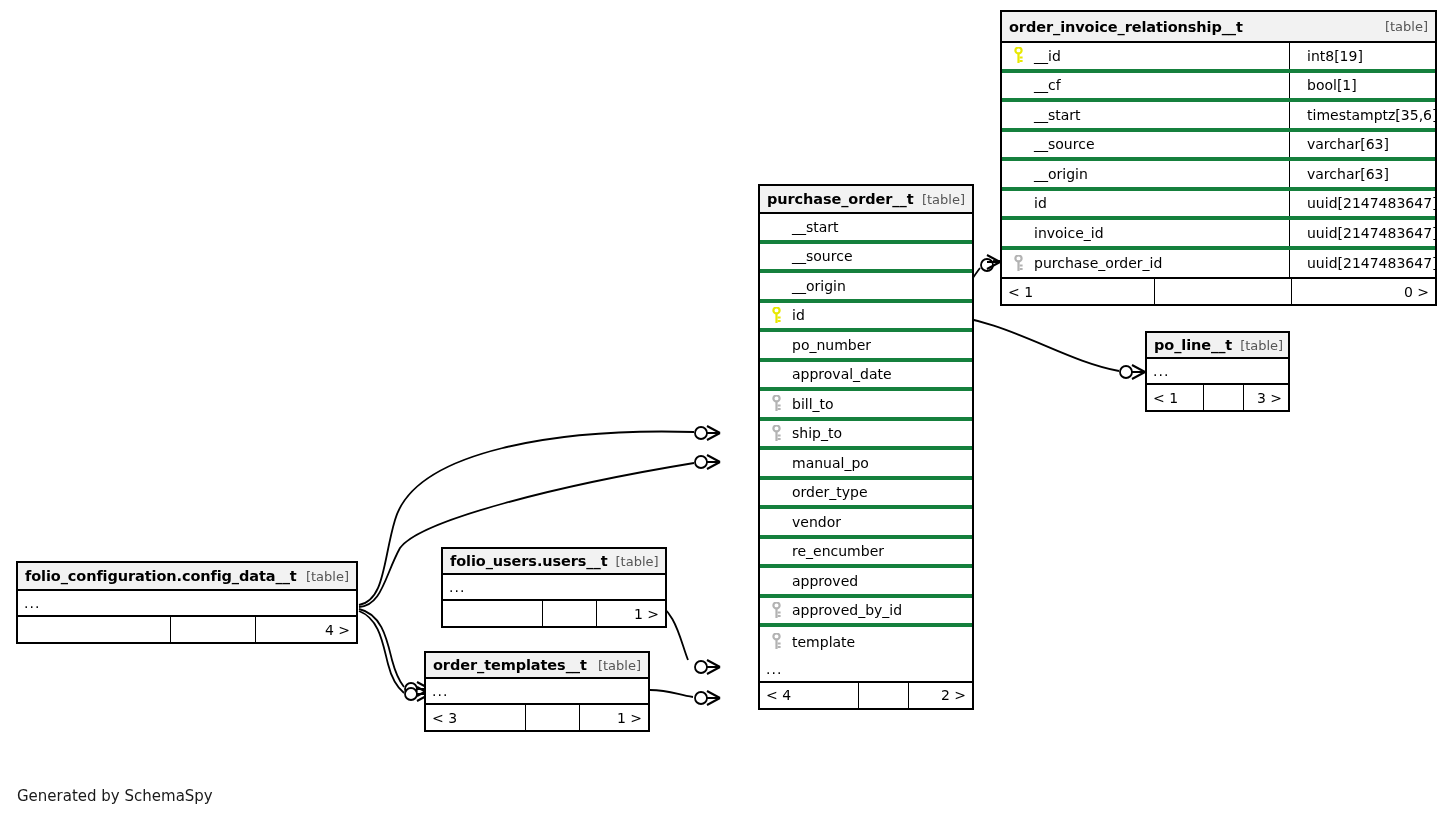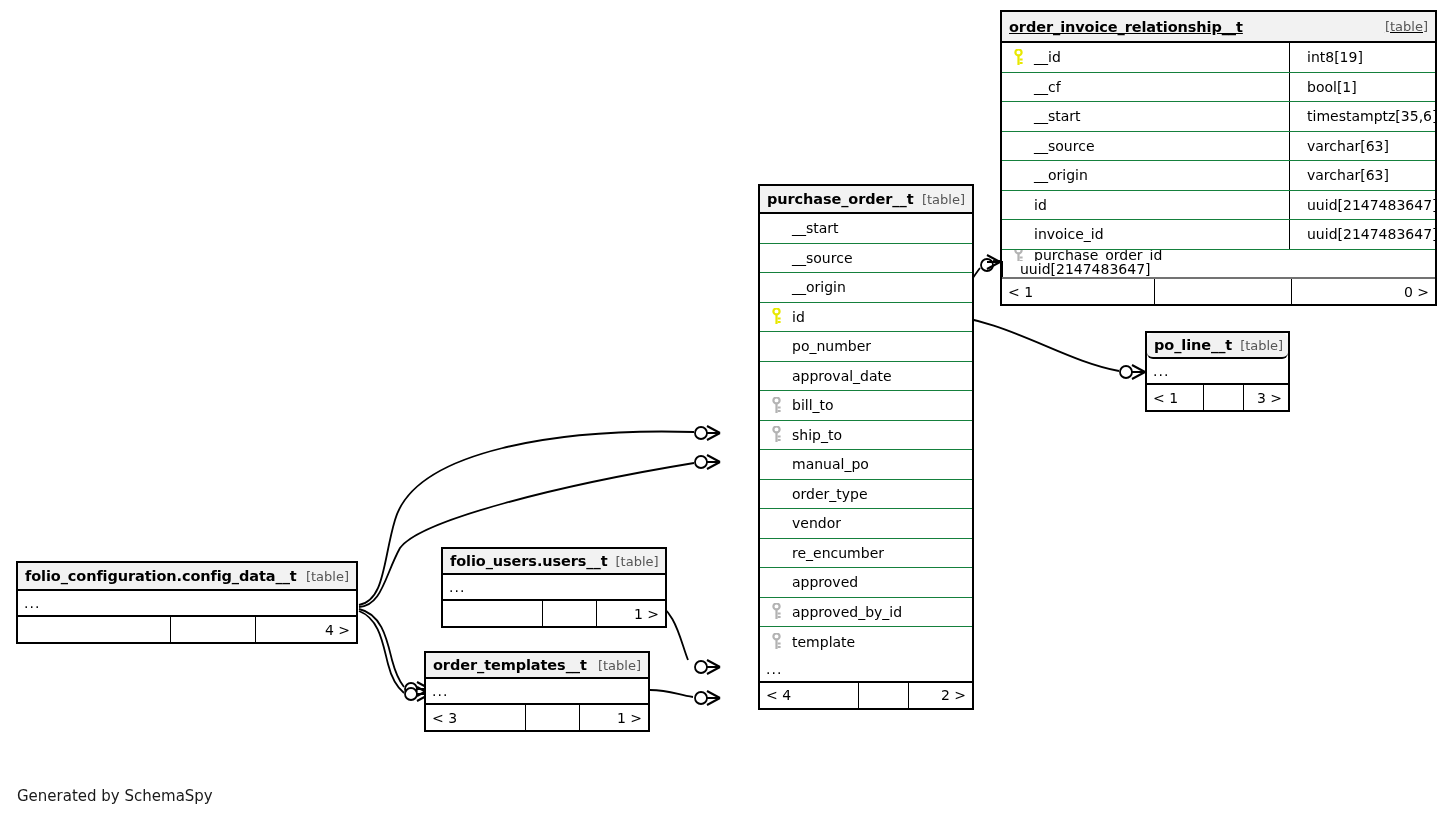--- a/index.html
+++ b/index.html
@@ -62,21 +62,21 @@
     color: #555555;
     padding-left: 8px;
   }
 
   .tbl-rows {
     display: block;
   }
   .row {
     display: flex;
     align-items: stretch;
-    border-bottom: 1px solid #15803d;
+    border-bottom: 4px solid #15803d;
     box-sizing: border-box;
     height: 29.5px;
   }
   .row:last-child { border-bottom: none; }
 
   .row-name {
     flex: 1 1 auto;
     display: flex;
     align-items: center;
     box-sizing: border-box;
@@ -201,21 +201,21 @@
     </g>
 
     <g>
       <path d="M650,690 C670,690 678,695 693,697" fill="none" stroke="#000" stroke-width="1.8"></path>
       <circle cx="701" cy="698" r="6" fill="#fff" stroke="#000" stroke-width="1.8"></circle>
       <path d="M720,698 L707,691 M720,698 L707,705 M720,698 L707,698" stroke="#000" stroke-width="2" fill="none"></path>
     </g>
   </svg>
 
   <div class="table-node" style="left:1000px; top:10px; width:437px;">
-    <div class="tbl-header" style="height:31px;text-decoration:underline;">
+    <div class="tbl-header" style="height:31px;">
       <span class="tbl-name">order_invoice_relationship__t</span>
       <span class="tbl-kind">[table]</span>
     </div>
     <div class="tbl-rows">
 
       <div class="row">
         <div class="row-name">
           <span class="key-slot">
             <svg class="keyicon" width="11" height="17" viewBox="0 0 11 17">
               <circle cx="5.5" cy="3.4" r="3.1" fill="none" stroke="#e8e800" stroke-width="2.2"></circle>
@@ -264,21 +264,21 @@
         <div class="row-type" style="width:146px;">uuid[2147483647]</div>
       </div>
 
       <div class="row no-key">
         <div class="row-name">
           <span class="col-label">invoice_id</span>
         </div>
         <div class="row-type" style="width:146px;">uuid[2147483647]</div>
       </div>
 
-      <div class="row" style="border-bottom:2px solid #737373;flex-direction:column;">
+      <div class="row" style="border-bottom:2px solid #000000;">
         <div class="row-name">
           <span class="key-slot">
             <svg class="keyicon" width="11" height="17" viewBox="0 0 11 17">
               <circle cx="5.5" cy="3.4" r="3.1" fill="none" stroke="#b3b3b3" stroke-width="2.2"></circle>
               <rect x="4.4" y="5.5" width="2.2" height="10.5" fill="#b3b3b3"></rect>
               <rect x="6.6" y="9.5" width="3" height="2" fill="#b3b3b3"></rect>
               <rect x="6.6" y="13" width="3" height="2" fill="#b3b3b3"></rect>
             </svg>
           </span>
           <span class="col-label">purchase_order_id</span>
@@ -428,21 +428,21 @@
     <div class="ellipsis-row">...</div>
 
     <div class="tbl-footer">
       <div class="foot-cell foot-left" style="width:98px;">&lt; 4</div>
       <div class="foot-cell" style="width:50px;"></div>
       <div class="foot-cell foot-right" style="flex:1 1 auto;">2 &gt;</div>
     </div>
   </div>
 
   <div class="table-node" style="left:1145px; top:331px; width:145px;">
-    <div class="tbl-header" style="height:26px;border-radius:6px;">
+    <div class="tbl-header" style="height:26px;">
       <span class="tbl-name">po_line__t</span>
       <span class="tbl-kind">[table]</span>
     </div>
     <div class="ellipsis-row">...</div>
     <div class="tbl-footer">
       <div class="foot-cell foot-left" style="width:56px;">&lt; 1</div>
       <div class="foot-cell" style="width:40px;"></div>
       <div class="foot-cell foot-right" style="flex:1 1 auto;">3 &gt;</div>
     </div>
   </div>

